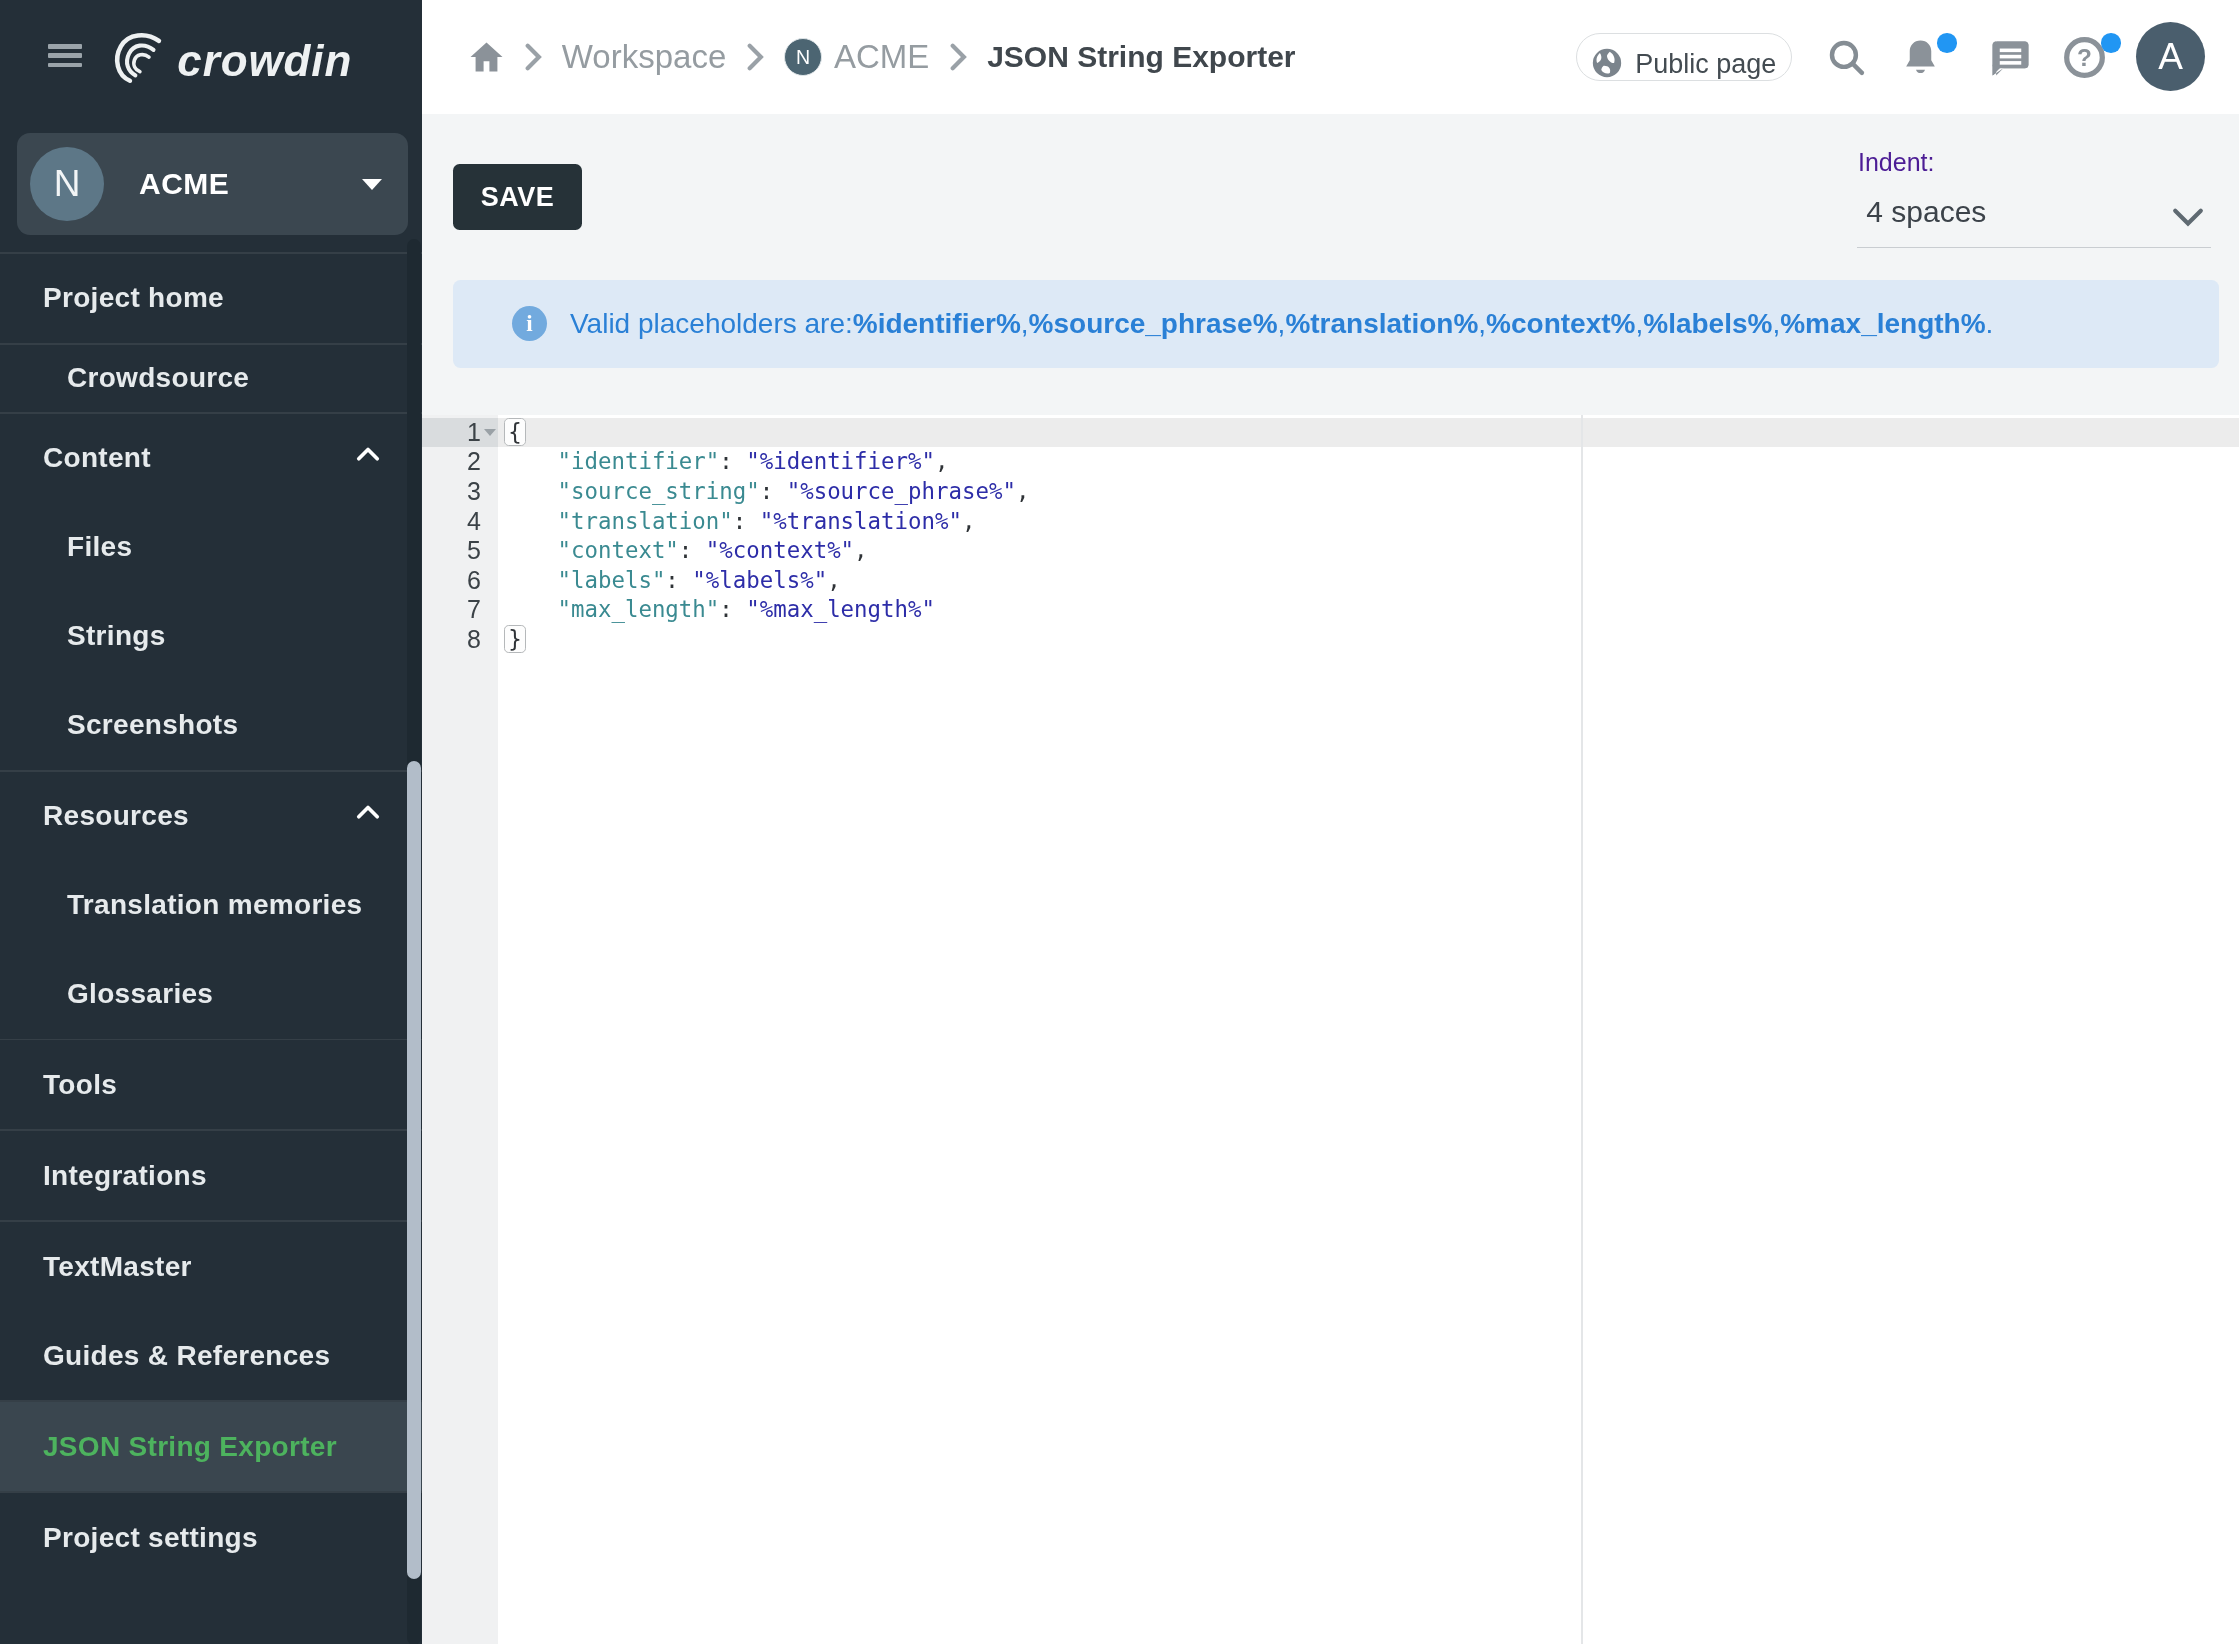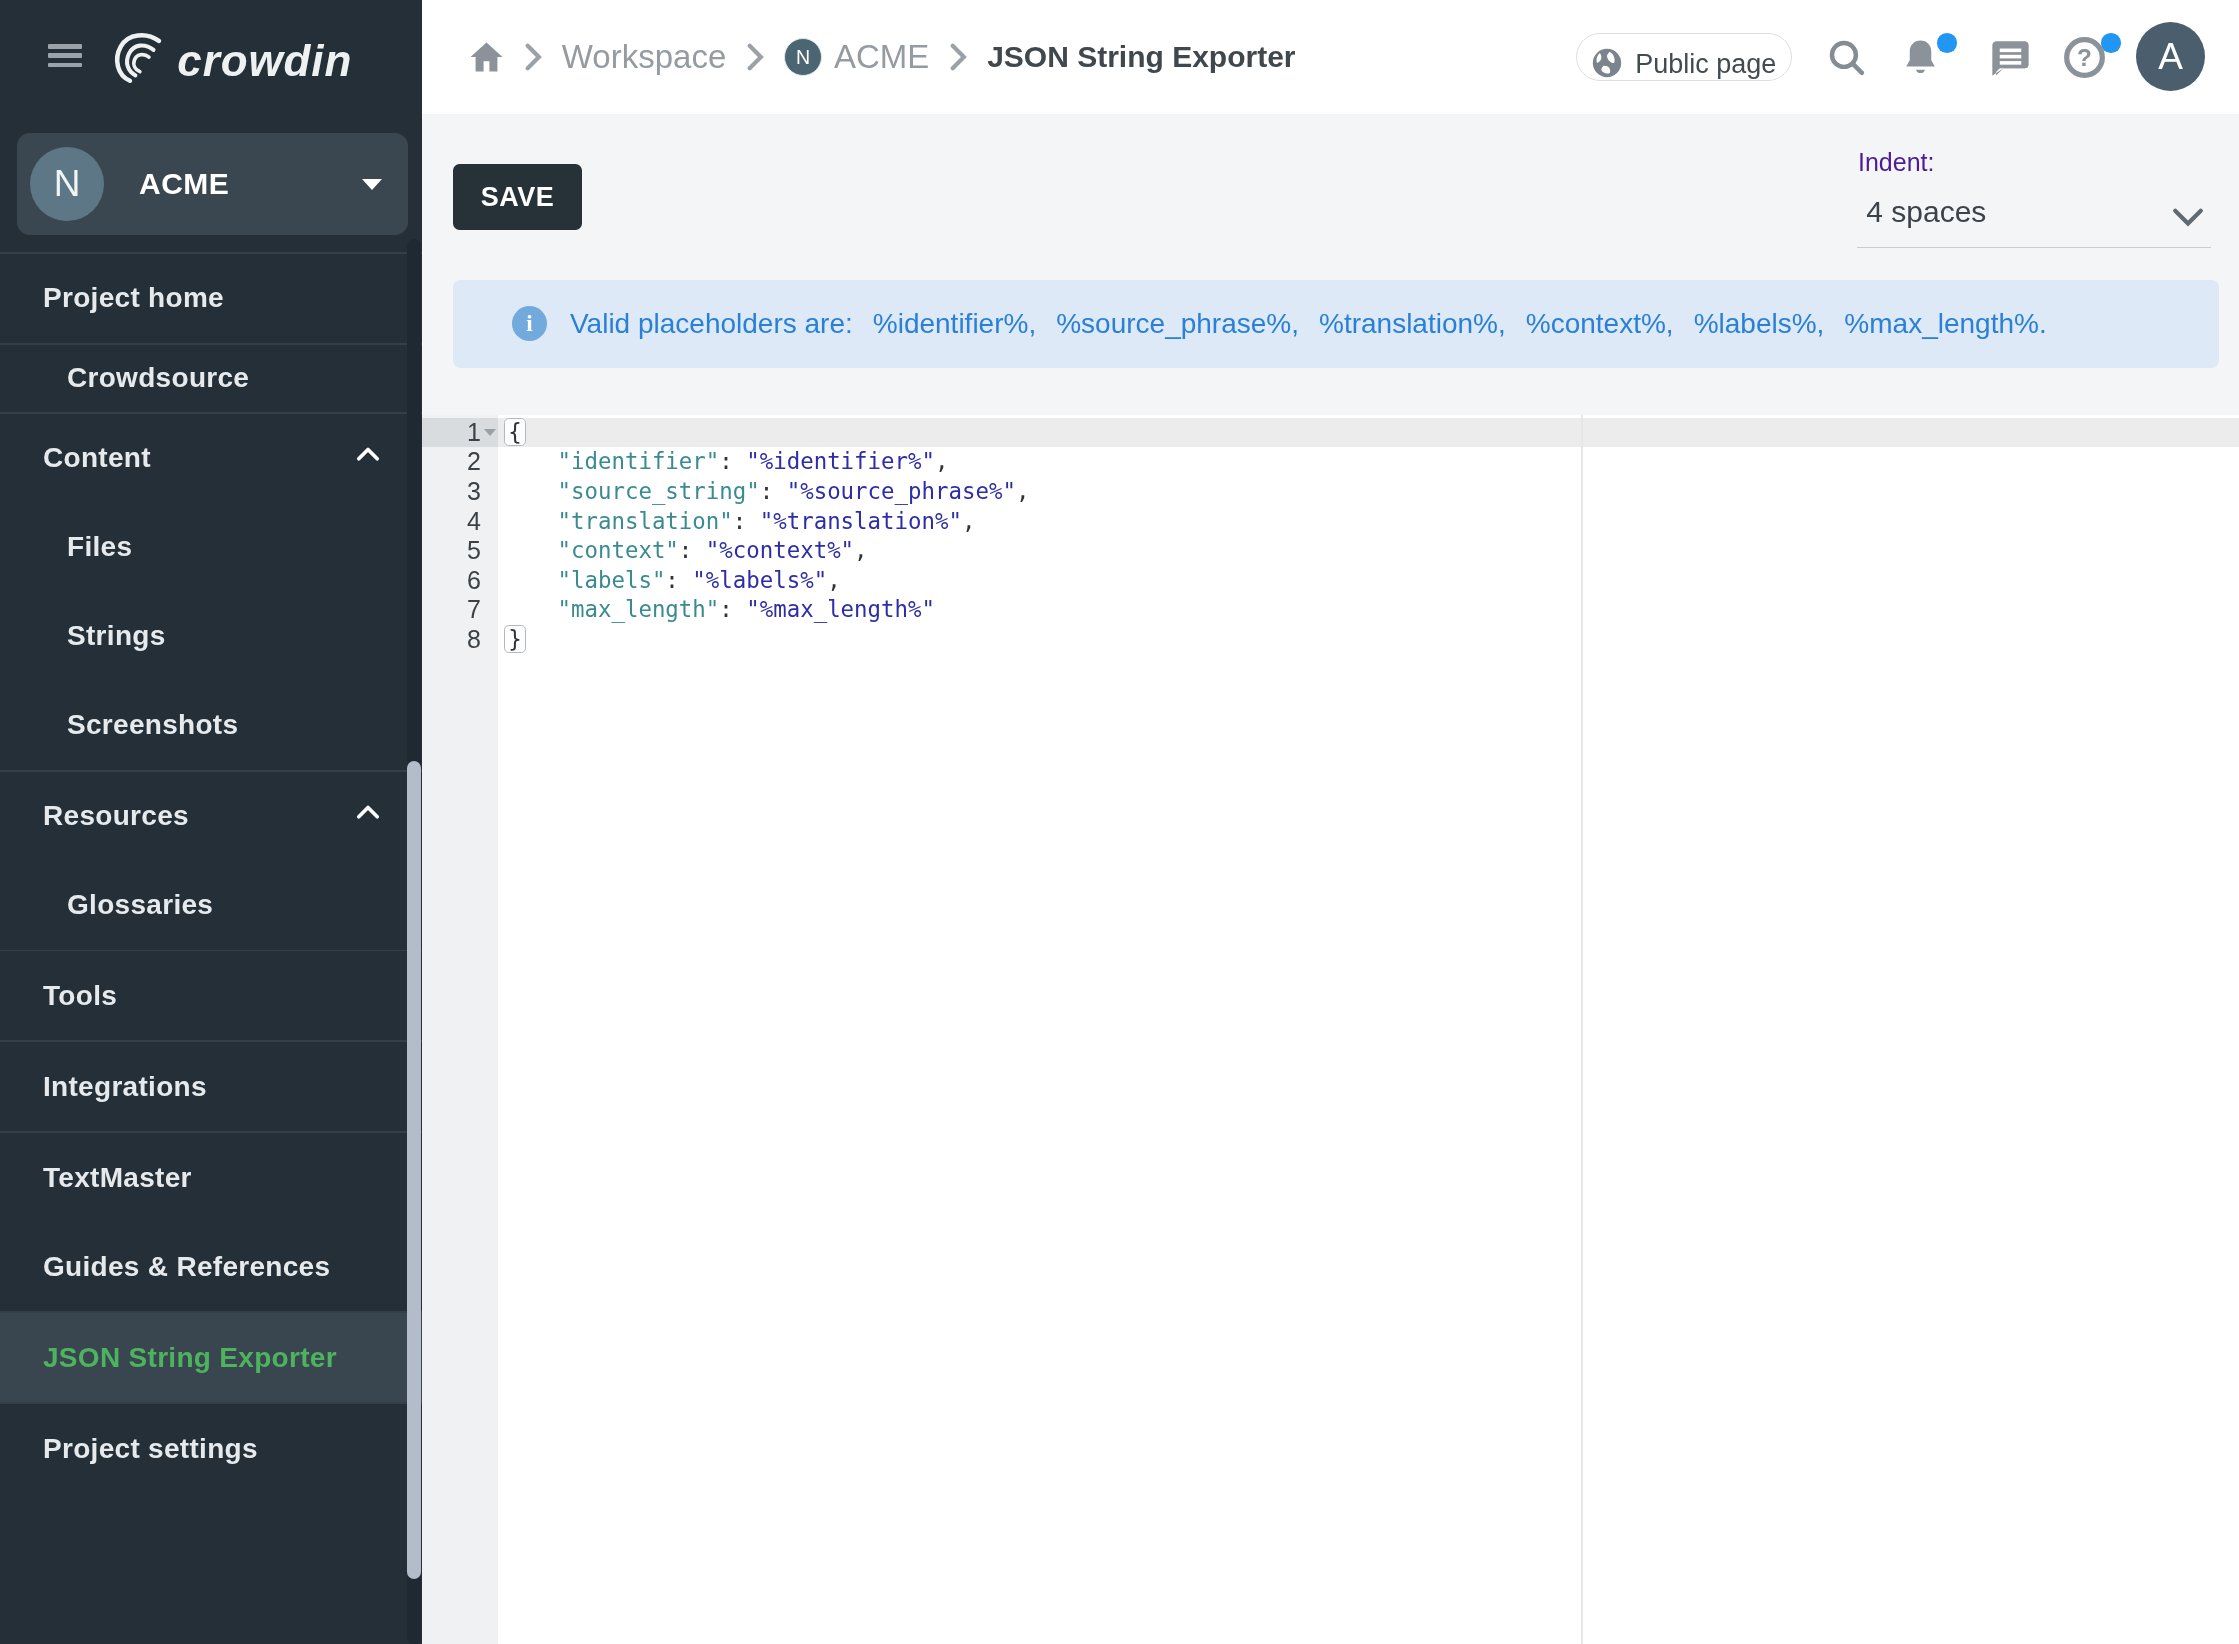--- a/index.html
+++ b/index.html
@@ -61,21 +61,21 @@
   .indent-select{position:absolute;left:1435px;top:75px;width:354px;height:58px;border-bottom:1.9px solid #c9cdd1;
                  cursor:pointer;}
   .indent-value{position:absolute;left:9.3px;top:5.6px;color:#3c434a;font-size:30px;}
   .indent-caret{position:absolute;right:7.5px;top:17px;}
   .banner{position:absolute;left:31px;top:166px;width:1766px;height:88px;background:#dde9f6;border-radius:7.5px;}
   .banner-icon{position:absolute;left:59px;top:26px;width:35px;height:35px;border-radius:50%;background:#72aade;
                color:#fff;font-size:23px;font-weight:700;display:flex;align-items:center;justify-content:center;
                font-family:"Liberation Serif",serif;}
   .banner-text{position:absolute;left:117px;top:0;height:88px;display:flex;align-items:center;
                color:#2a80d6;font-size:28px;}
-  .banner-text b{font-weight:400;margin-left:20px;}
+  .banner-text b{font-weight:700;}
 
   
   .editor{position:absolute;left:0;top:301px;width:1817px;height:1230px;background:#ffffff;overflow:hidden;}
   .gutter{position:absolute;left:0;top:0;width:76px;height:1230px;background:#f0f1f2;}
   .gcell{position:relative;height:29.6px;line-height:29.6px;text-align:right;padding-right:17px;
          color:#3b4247;font-size:25px;font-family:"Liberation Sans",sans-serif;box-sizing:border-box;}
   .gutter-pad,.code-pad{height:2.8px;}
   .gcell.active{background:#d9dcde;}
   .fold-caret{position:absolute;right:1.9px;top:11.2px;width:0;height:0;border-left:6.5px solid transparent;
               border-right:6.5px solid transparent;border-top:7.5px solid #9aa1a6;}
@@ -145,20 +145,23 @@
         </div>
         <div class="sdiv" data-name="sidebar-divider"></div>
         <div class="srow" data-name="sidebar-item-resources">
           <span class="lbl" data-name="sidebar-item-label">Resources</span>
           <span class="chev-up" data-name="chevron-up-icon">
             <svg width="24" height="24" viewBox="0 0 26 26">
               <path d="M3 17 L13 7 L23 17" stroke="#fff" stroke-width="4" fill="none" stroke-linecap="round" stroke-linejoin="round"></path>
             </svg>
           </span>
         </div>
+        <div class="srow sub" data-name="sidebar-item-translation-memories">
+          <span class="lbl" data-name="sidebar-item-label">Translation memories</span>
+        </div>
         <div class="srow sub" data-name="sidebar-item-glossaries">
           <span class="lbl" data-name="sidebar-item-label">Glossaries</span>
         </div>
         <div class="sdiv" data-name="sidebar-divider"></div>
         <div class="srow" data-name="sidebar-item-tools">
           <span class="lbl" data-name="sidebar-item-label">Tools</span>
         </div>
         <div class="sdiv" data-name="sidebar-divider"></div>
         <div class="srow" data-name="sidebar-item-integrations">
           <span class="lbl" data-name="sidebar-item-label">Integrations</span>

